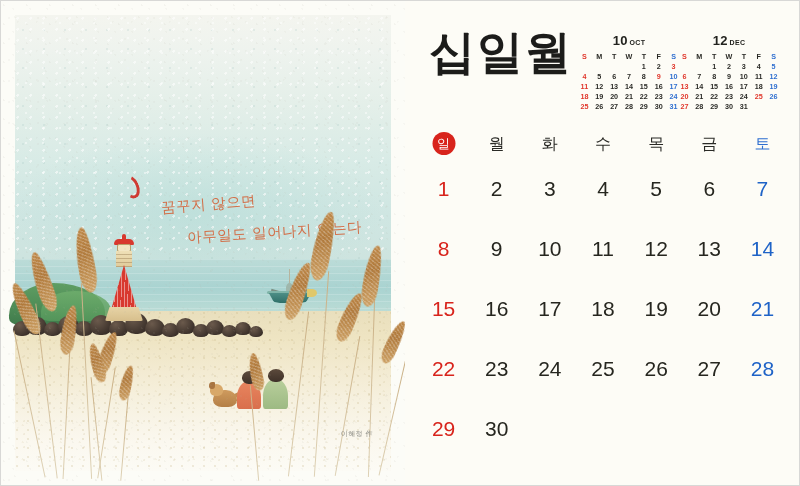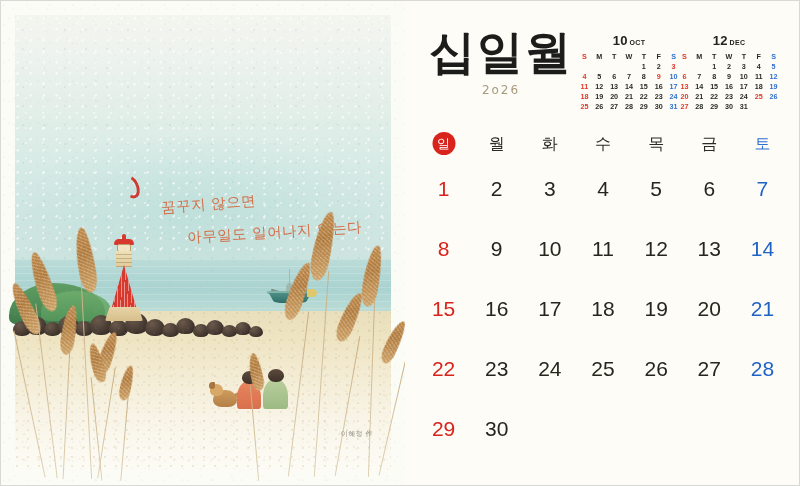--- a/index.html
+++ b/index.html
@@ -467,21 +467,20 @@
         <div class="plume" style="width:12px; height:38px; bottom:90px; left:24%; transform: rotate(-12deg);"></div>
       </div>
 
       <div class="signature">이혜정 作</div>
     </div>
   </div>
 
   <div id="calendar">
 
     <div class="title-ko">십일월</div>
-    <div class="title-year">2o26</div>
 
     <div class="mini mini-oct">
       <div class="mini-head">
         <span class="num">10</span><span class="mon">OCT</span>
       </div>
       <div class="mini-grid" id="mini-grid-0">
           <div class="mh sun">S</div>
           <div class="mh ">M</div>
           <div class="mh ">T</div>
           <div class="mh ">W</div>

